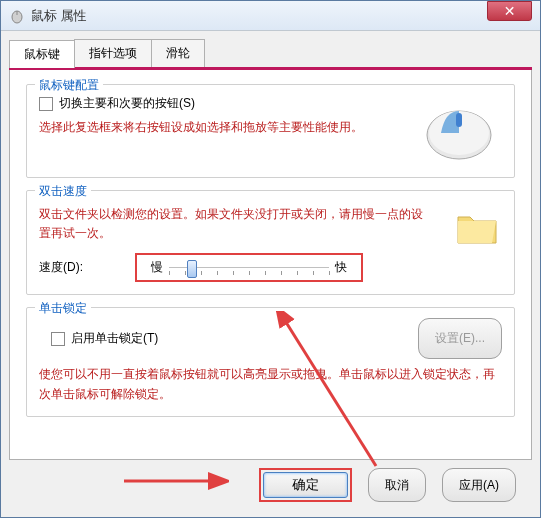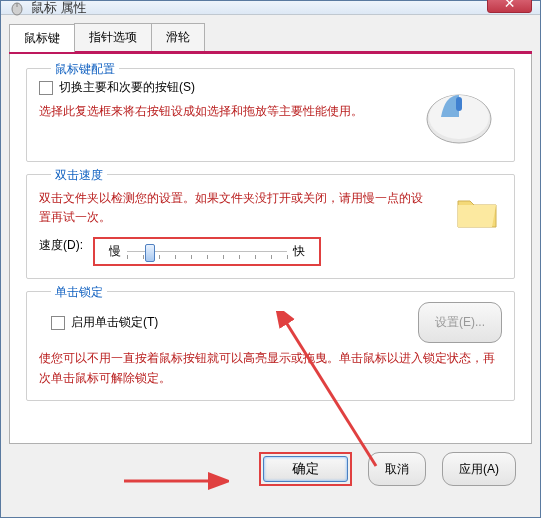--- a/index.html
+++ b/index.html
@@ -1,36 +1,36 @@
 <!DOCTYPE html>
 <html><head>
 <meta charset="utf-8">
 <style>
 * { box-sizing: border-box; margin: 0; padding: 0; }
 body { font-family: "Microsoft YaHei", "SimSun", sans-serif; font-size: 12px; background: #d8e8f0; width: 541px; height: 518px; overflow: hidden; }
 .window { background: #f0f0f0; border: 1px solid #5a7aa0; width: 541px; height: 518px; position: relative; }
-.titlebar { height: 14px; background: linear-gradient(#eef4fb, #dde8f5); display: flex; align-items: center; padding: 0 8px; border-bottom: 1px solid #c0c8d0; }
+.titlebar { height: 30px; background: linear-gradient(#eef4fb, #dde8f5); display: flex; align-items: center; padding: 0 8px; border-bottom: 1px solid #c0c8d0; }
 .titlebar-icon { width: 16px; height: 16px; margin-right: 6px; }
 .titlebar-text { flex: 1; color: #333; font-size: 13px; }
 .close-btn { width: 45px; height: 20px; background: linear-gradient(#e07080, #c03848); border: 1px solid #a02838; border-radius: 0 0 3px 3px; color: #fff; display: flex; align-items: center; justify-content: center; margin-top: -10px; font-size: 14px; }
 .body-area { padding: 8px; }
 .tabs { display: flex; border-bottom: 3px solid #be185d; position: relative; z-index: 2; }
 .tab { padding: 5px 14px; border: 1px solid #b0b0b0; background: #f4f4f4; margin-right: -1px; border-bottom: none; cursor: pointer; font-size: 12px; }
 .tab.active { background: #fff; position: relative; top: 1px; }
 .tab-content { background: #fff; border: 1px solid #b0b0b0; border-top: none; padding: 14px 16px 18px; min-height: 390px; }
 .groupbox { border: 1px solid #d0d0d0; border-radius: 2px; margin-bottom: 12px; padding: 10px 12px 12px; position: relative; }
-.groupbox-title { position: absolute; top: -8px; left: 24px; background: #fff; padding: 0 4px; color: #1060c0; font-size: 12px; }
+.groupbox-title { position: absolute; top: -8px; left: 8px; background: #fff; padding: 0 4px; color: #1060c0; font-size: 12px; }
 .row { display: flex; align-items: flex-start; }
 .col-text { flex: 1; }
 .checkbox-row { display: flex; align-items: center; margin-bottom: 6px; }
 .checkbox { width: 14px; height: 14px; border: 1px solid #888; background: #fff; margin-right: 6px; }
 .desc { color: #b91c1c; line-height: 1.6; margin-top: 4px; }
 .mouse-img { width: 85px; height: 70px; margin-left: 8px; }
 .folder-img { width: 50px; height: 50px; margin-left: 20px; }
-.slider-row { display: flex; margin-top: 10px; }
+.slider-row { display: flex; align-items: center; margin-top: 10px; gap: 42px; }
 .slider-label { margin-right: 10px; }
 .slider-box { display: flex; align-items: center; border: 2px solid #e04040; padding: 4px 8px; }
 .slider-end { padding: 0 6px; }
 .slider-track { width: 160px; height: 16px; position: relative; }
 .slider-line { position: absolute; top: 7px; left: 0; right: 0; height: 2px; background: #c0c0c0; border-bottom: 1px solid #fff; }
 .slider-tick { position: absolute; top: 11px; width: 1px; height: 4px; background: #999; }
 .slider-thumb { position: absolute; top: 0; left: 18px; width: 10px; height: 18px; background: linear-gradient(#e8f2ff, #a8c8f0); border: 1px solid #5080c0; border-radius: 2px; }
 .settings-btn-row { display: flex; justify-content: flex-end; margin-bottom: 6px; }
 .btn { padding: 3px 16px; background: linear-gradient(#f8f8f8, #e4e4e4); border: 1px solid #a0a0a0; border-radius: 11px; cursor: pointer; font-size: 12px; font-family: inherit; }
 .btn:disabled { color: #999; }

